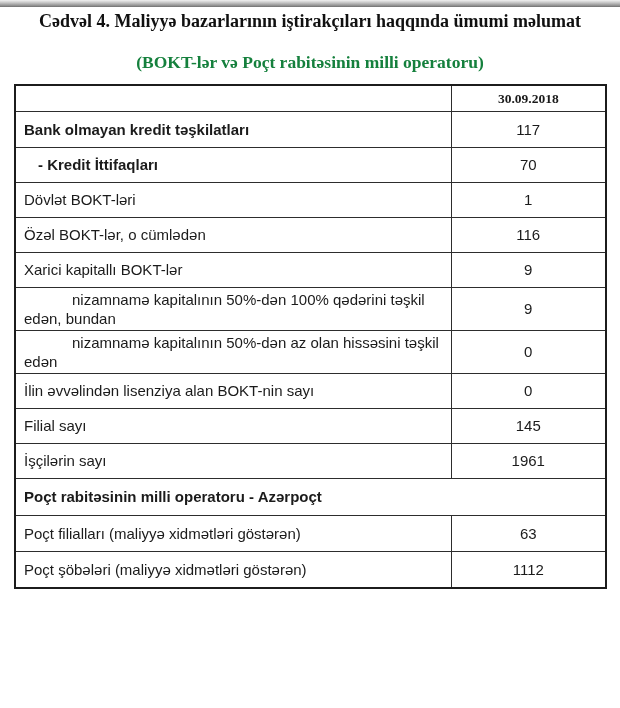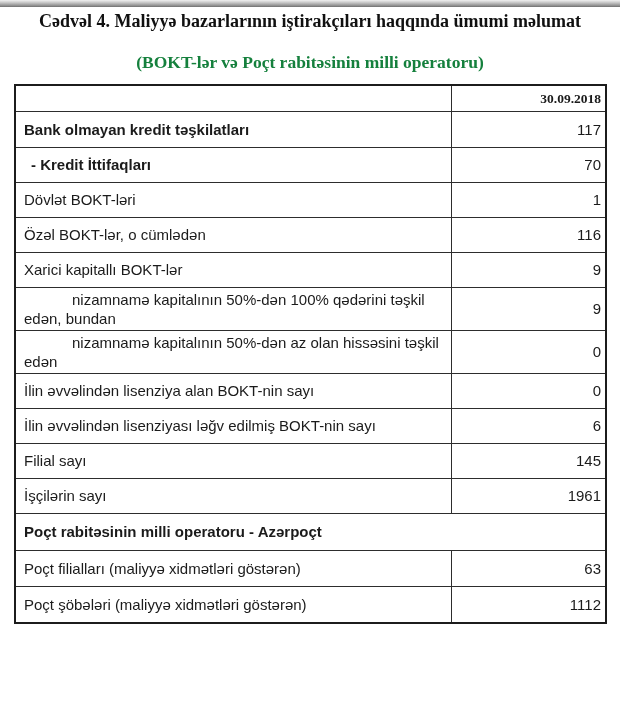--- a/index.html
+++ b/index.html
@@ -45,33 +45,33 @@
   col.c2 { width: 155px; }
   td {
     border: 1.5px solid #2d2d2d;
     font-size: 15px;
     line-height: 19px;
     padding: 2px 8px;
     vertical-align: middle;
     color: #1b1b1b;
     overflow: hidden;
   }
-  td.val { text-align: right; padding: 2px 4px; }
+  td.val { text-align: center; padding: 2px 4px; }
   tr.hdr { height: 26px; }
   tr.hdr td.date {
     font-family: "Liberation Serif", "DejaVu Serif", serif;
     font-weight: 700;
     font-size: 13.5px;
   }
   tr.r35 { height: 35px; }
   tr.r36 { height: 36px; }
   tr.r37 { height: 37px; margin-left: 48px; }
   tr.r43 { height: 43px; }
   tr.b td.lbl { font-weight: 700; }
-  tr.pad td.lbl { padding-left: 15px; }
+  tr.pad td.lbl { padding-left: 22px; }
   tr.ind td.lbl { text-indent: 48px; }
   tr.section td { font-weight: 700; }
 </style>
 </head>
 <body>
 
 <div class="top-bar"></div>
 
 <h1 class="title">Cədvəl 4. Maliyyə bazarlarının iştirakçıları haqqında ümumi məlumat</h1>
 <h2 class="subtitle">(BOKT-lər və Poçt rabitəsinin milli operatoru)</h2>
@@ -121,24 +121,20 @@
     <tr class="ind r43">
       <td class="lbl">nizamnamə kapitalının 50%-dən az olan hissəsini təşkil edən</td>
       <td class="val">0</td>
     </tr>
 
     <tr class="r35">
       <td class="lbl">İlin əvvəlindən lisenziya alan BOKT-nin sayı</td>
       <td class="val">0</td>
     </tr>
 
-    <tr class="r35">
-      <td class="lbl">İlin əvvəlindən lisenziyası ləğv edilmiş BOKT-nin sayı</td>
-      <td class="val">6</td>
-    </tr>
 
     <tr class="r35">
       <td class="lbl">Filial sayı</td>
       <td class="val">145</td>
     </tr>
 
     <tr class="r35">
       <td class="lbl">İşçilərin sayı</td>
       <td class="val">1961</td>
     </tr>

